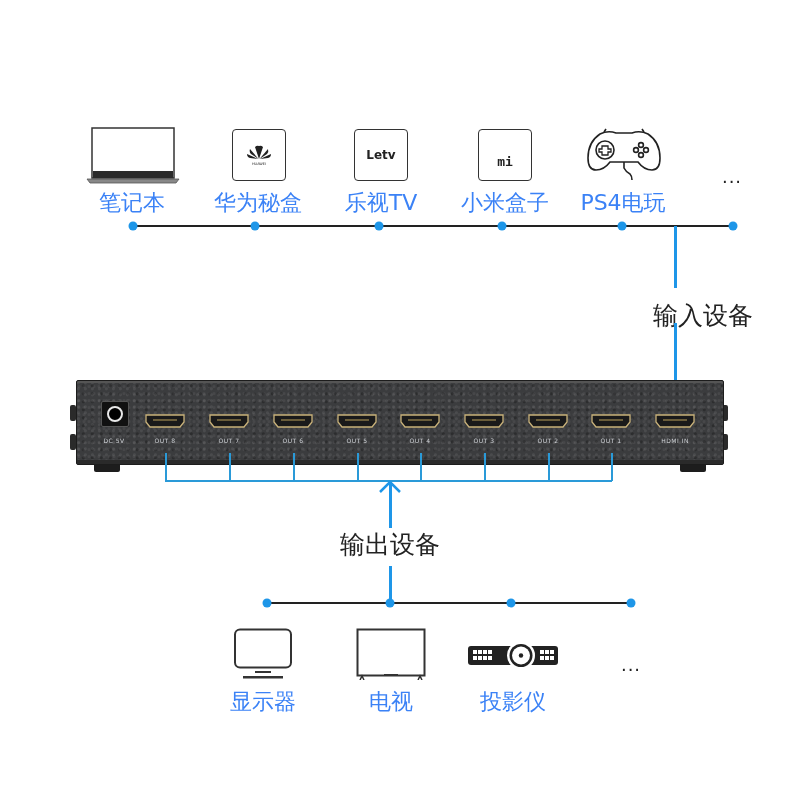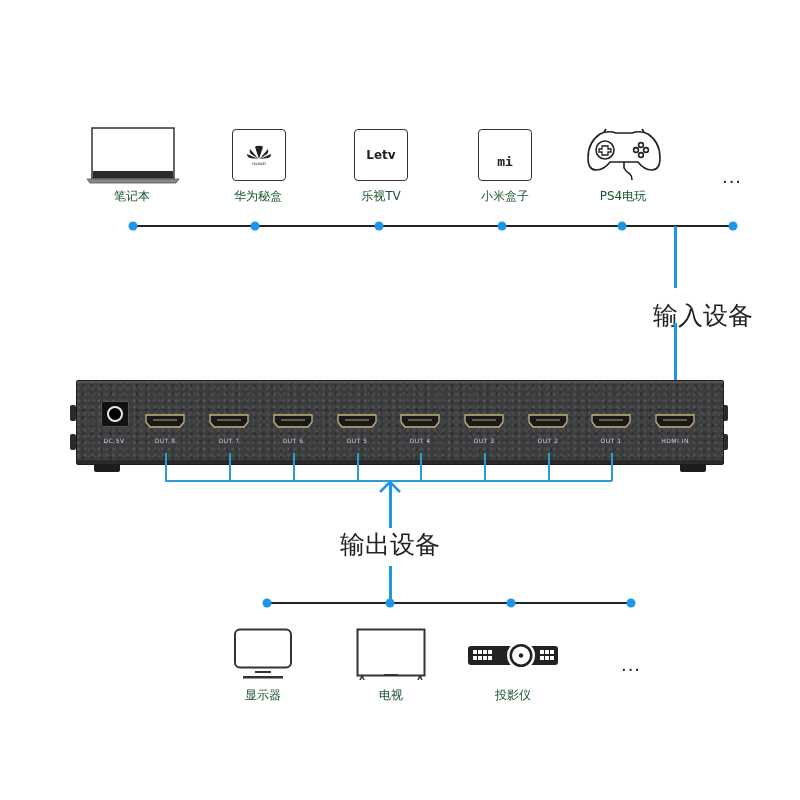--- a/index.html
+++ b/index.html
@@ -1,18 +1,18 @@
 <!DOCTYPE html>
 <html><head>
 <meta charset="utf-8">
 <style>
   html, body { margin:0; padding:0; background:#ffffff; }
   body { width:800px; height:800px; position:relative; overflow:hidden; font-family:"DejaVu Sans", "Liberation Sans", sans-serif; color:#222; }
   .abs { position:absolute; }
-  .label { position:absolute; font-size:12px; color:#14532d; white-space:nowrap; transform:translateX(-50%); }
+  .label { position:absolute; font-size:22px; color:#3b82f6; white-space:nowrap; transform:translateX(-50%); }
   .big-label { position:absolute; font-size:25px; color:#222; white-space:nowrap; transform:translateX(-50%); background:#fff; padding:0 4px; }
   .hline { position:absolute; height:1.5px; background:#222; }
   .dot { position:absolute; width:9px; height:9px; border-radius:50%; background:#1e96e8; transform:translate(-50%,-50%); }
   .vblue { position:absolute; width:2.5px; background:#1e96e8; }
   .bline { position:absolute; background:#2a9ad8; }
   .ellipsis { position:absolute; font-size:18px; color:#222; letter-spacing:1px; transform:translateX(-50%); }
   .logo-box { position:absolute; width:52px; height:50px; border:1.5px solid #333; border-radius:4px; background:#fff; display:flex; align-items:center; justify-content:center; }
   .device { position:absolute; left:76px; top:380px; width:646px; height:83px; background:#3b3c3e;
     background-image:
       radial-gradient(circle at 20% 30%, rgba(255,255,255,0.08) 1px, transparent 2px),

